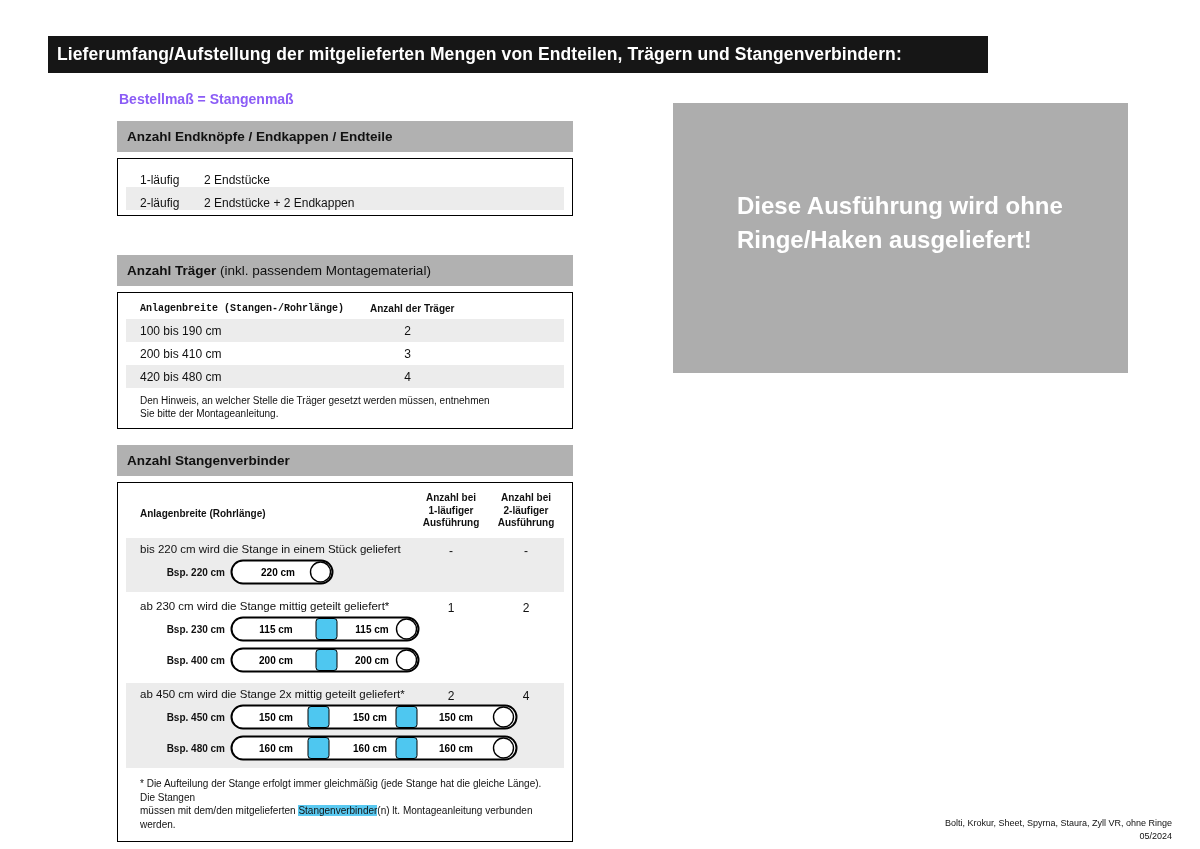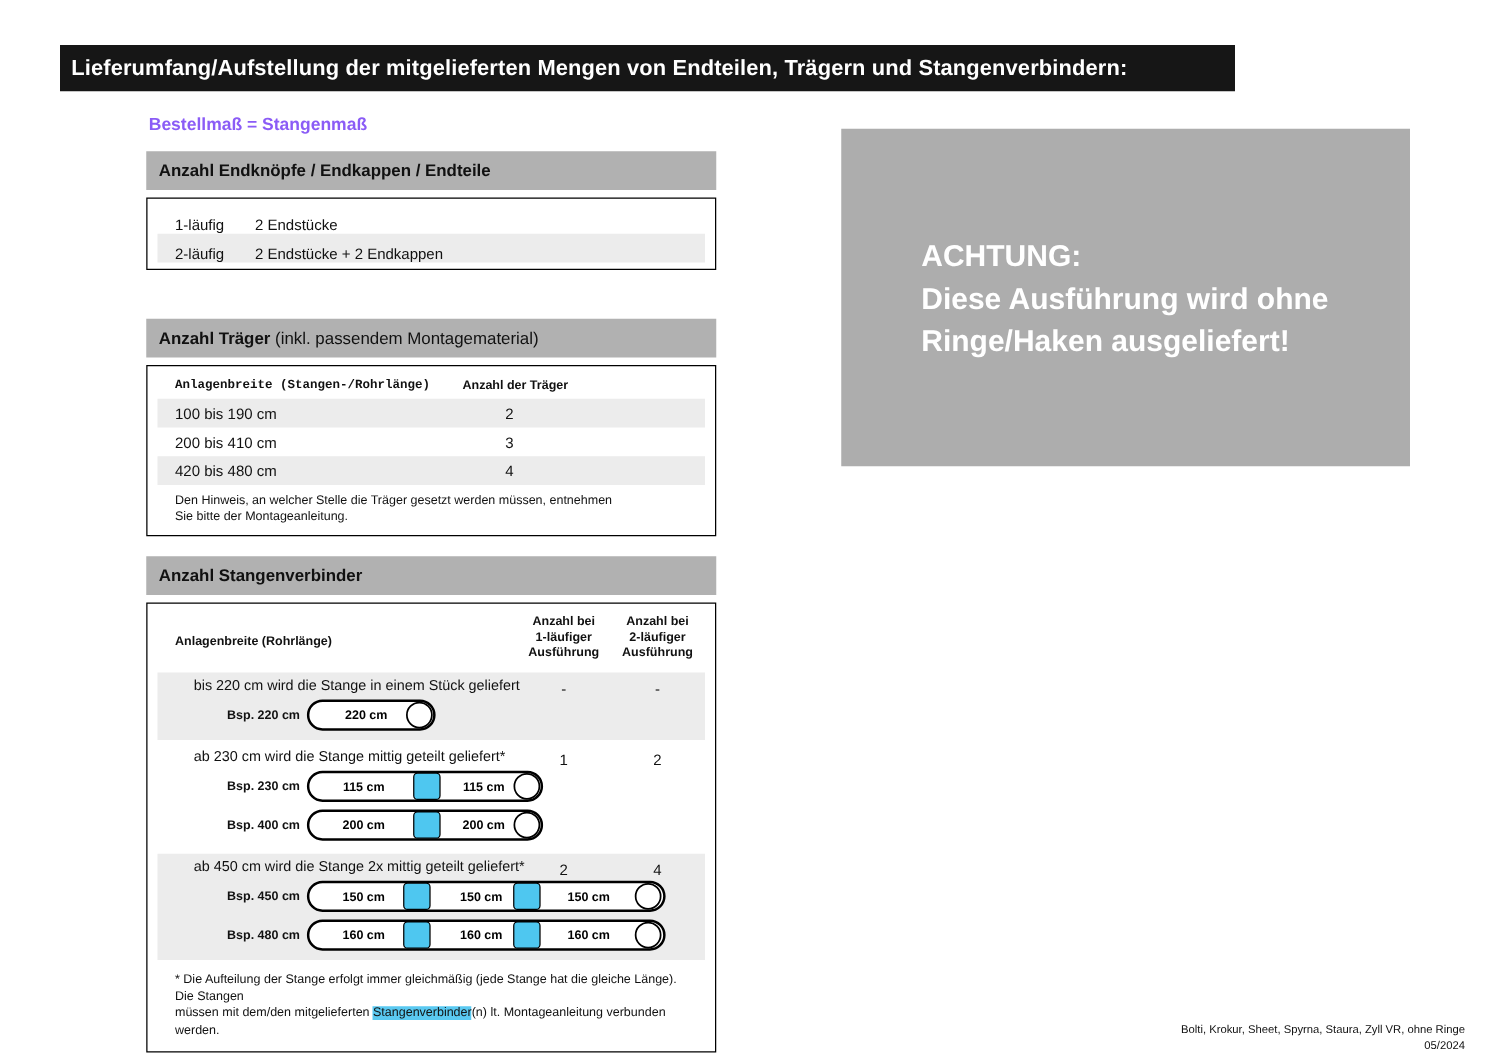--- a/index.html
+++ b/index.html
@@ -37,21 +37,21 @@
   .t2-note { font-size:10px; line-height:13px; padding:6px 60px 4px 14px; }
 
   
   #tbl3 { top:482px; padding:6px 8px 10px; }
   .t3-hdr { position:relative; height:46px; font-size:10px; font-weight:bold; }
   .t3-hdr .h-col1 { position:absolute; left:14px; top:19px; }
   .t3-hdr .h-col2, .t3-hdr .h-col3 { position:absolute; top:3px; width:70px; text-align:center;
     line-height:12.5px; white-space:pre-line; }
   .t3-hdr .h-col2 { left:290px; } .t3-hdr .h-col3 { left:365px; }
 
-  .group { position:relative; padding:5px 15px 6px; margin-top:3px; }
+  .group { position:relative; padding:5px 0 6px; margin-top:3px; }
   .g-desc { margin-left:14px; font-size:11.5px; width:272px; }
   .g-c1, .g-c2 { position:absolute; top:6px; width:70px; text-align:center; font-size:12px; }
   .g-c1 { left:290px; } .g-c2 { left:365px; }
   .ex { display:flex; align-items:center; margin-top:3px; height:28px; }
   .ex-label { width:99px; text-align:right; font-size:10px; font-weight:bold; }
   .ex svg { margin-left:5px; display:block; }
   .rod-label { font-family:"Liberation Sans", sans-serif; font-size:10px; font-weight:bold;
     text-anchor:middle; fill:#000; }
 
   .footnote { margin:9px 14px 0 14px; font-size:10px; line-height:13.5px; white-space:pre-line; }
@@ -196,21 +196,20 @@
         </svg>
       </div>
     </div>
 
     <div class="footnote"><span>* Die Aufteilung der Stange erfolgt immer gleichmäßig (jede Stange hat die gleiche Länge). Die Stangen
 müssen mit dem/den mitgelieferten </span><span class="hl">Stangenverbinder</span><span>(n) lt. Montageanleitung verbunden werden.</span></div>
   </div>
 
   <div class="attention">
     <div class="att-text">
-      <div>ACHTUNG:</div>
       <div>Diese Ausführung wird ohne</div>
       <div>Ringe/Haken ausgeliefert!</div>
     </div>
   </div>
 
   <div class="footer">
     <div>Bolti, Krokur, Sheet, Spyrna, Staura, Zyll VR, ohne Ringe</div>
     <div>05/2024</div>
   </div>
 

